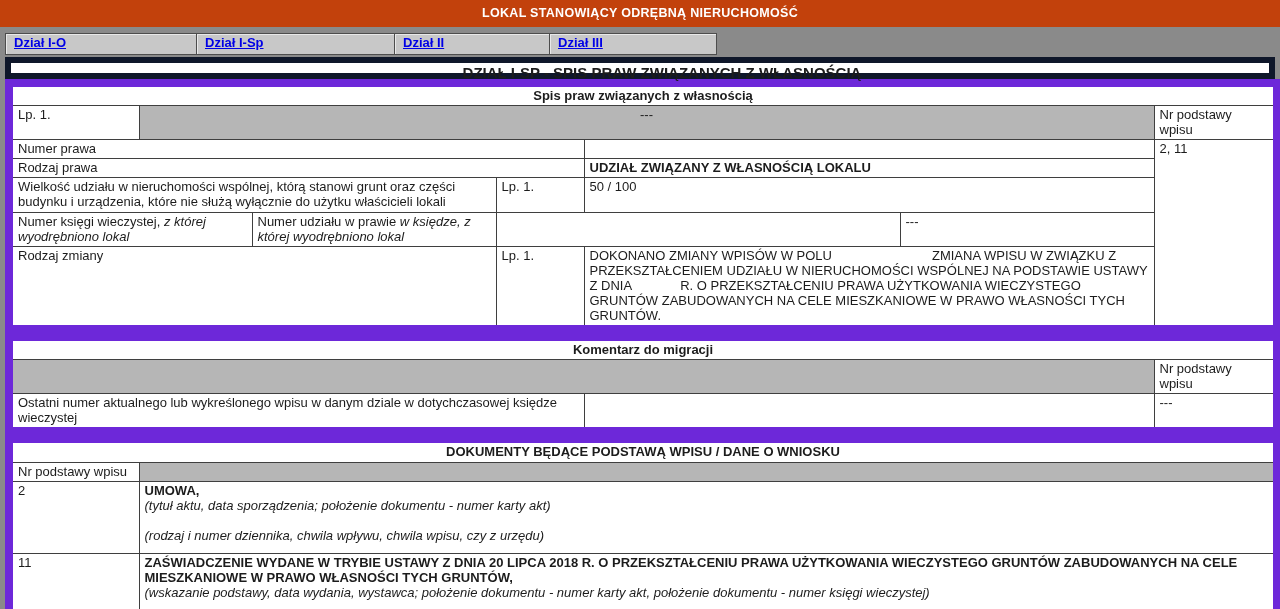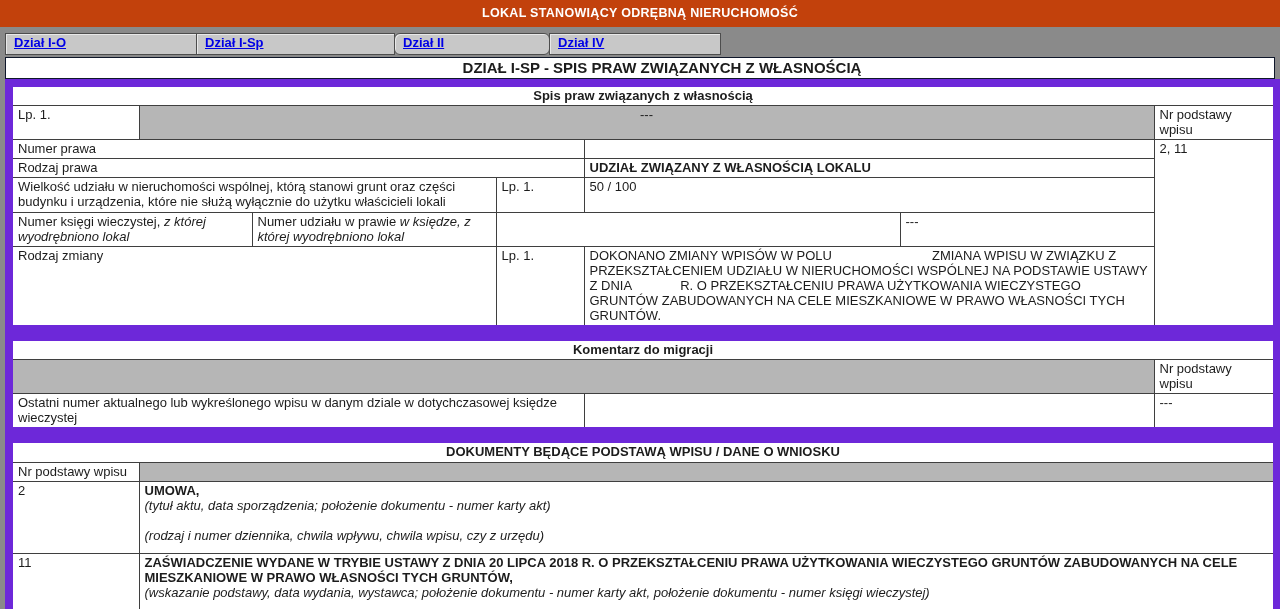--- a/index.html
+++ b/index.html
@@ -18,24 +18,24 @@
   .tabs { display: flex; margin: 6px 0 0 5px; }
   .tab {
     height: 22px; background: #c8c8c8; border: 1px solid #4d4d4d;
     box-shadow: inset 1px 1px 0 #e9e9e9;
     padding: 1px 0 0 8px; margin-right: -1px; cursor: pointer;
   }
   .tab a {
     color: #0000e6; font-weight: bold; font-size: 13px;
     text-decoration: underline;
   }
-  .tab-1 { width: 192px; } .tab-2 { width: 199px; } .tab-3 { width: 156px; border-radius: 6px; }
+  .tab-1 { width: 192px; } .tab-2 { width: 199px; } .tab-3 { width: 156px; }
   .tab-4 { width: 168px; } .tab-5 { width: 172px; }
   .section-title {
-    margin: 2px 5px 0 5px; background: #ffffff; border: 1px solid #0f172a;
+    margin: 2px 5px 0 5px; background: #ffffff; border: 6px solid #0f172a;
     height: 22px; line-height: 20px; text-align: center;
     font-weight: bold; font-size: 15px; padding-left: 44px;
   }
   table.kw {
     border-collapse: collapse; table-layout: fixed;
     width: 1268px; margin: 0 0 0 5px; background: #ffffff;
     border: 8px solid #6d28d9;
   }
   .mt1 { margin-top: 19px; } .mt2 { margin-top: 19px; } .mt3 { margin-top: 18px; }
   table.kw td {
@@ -60,22 +60,22 @@
 <div class="tabs">
   <div class="tab tab-1">
     <a href="#">Dział I-O</a>
   </div>
   <div class="tab tab-2">
     <a href="#">Dział I-Sp</a>
   </div>
   <div class="tab tab-3">
     <a href="#">Dział II</a>
   </div>
-  <div class="tab tab-5">
-    <a href="#">Dział IV</a>
+  <div class="tab tab-4">
+    <a href="#">Dział III</a>
   </div>
 </div>
 
 <div class="section-title">DZIAŁ I-SP - SPIS PRAW ZWIĄZANYCH Z WŁASNOŚCIĄ</div>
 
 <table class="kw mt1">
   <colgroup>
     <col style="width:130px">
       <col style="width:113px">
       <col style="width:244px">

